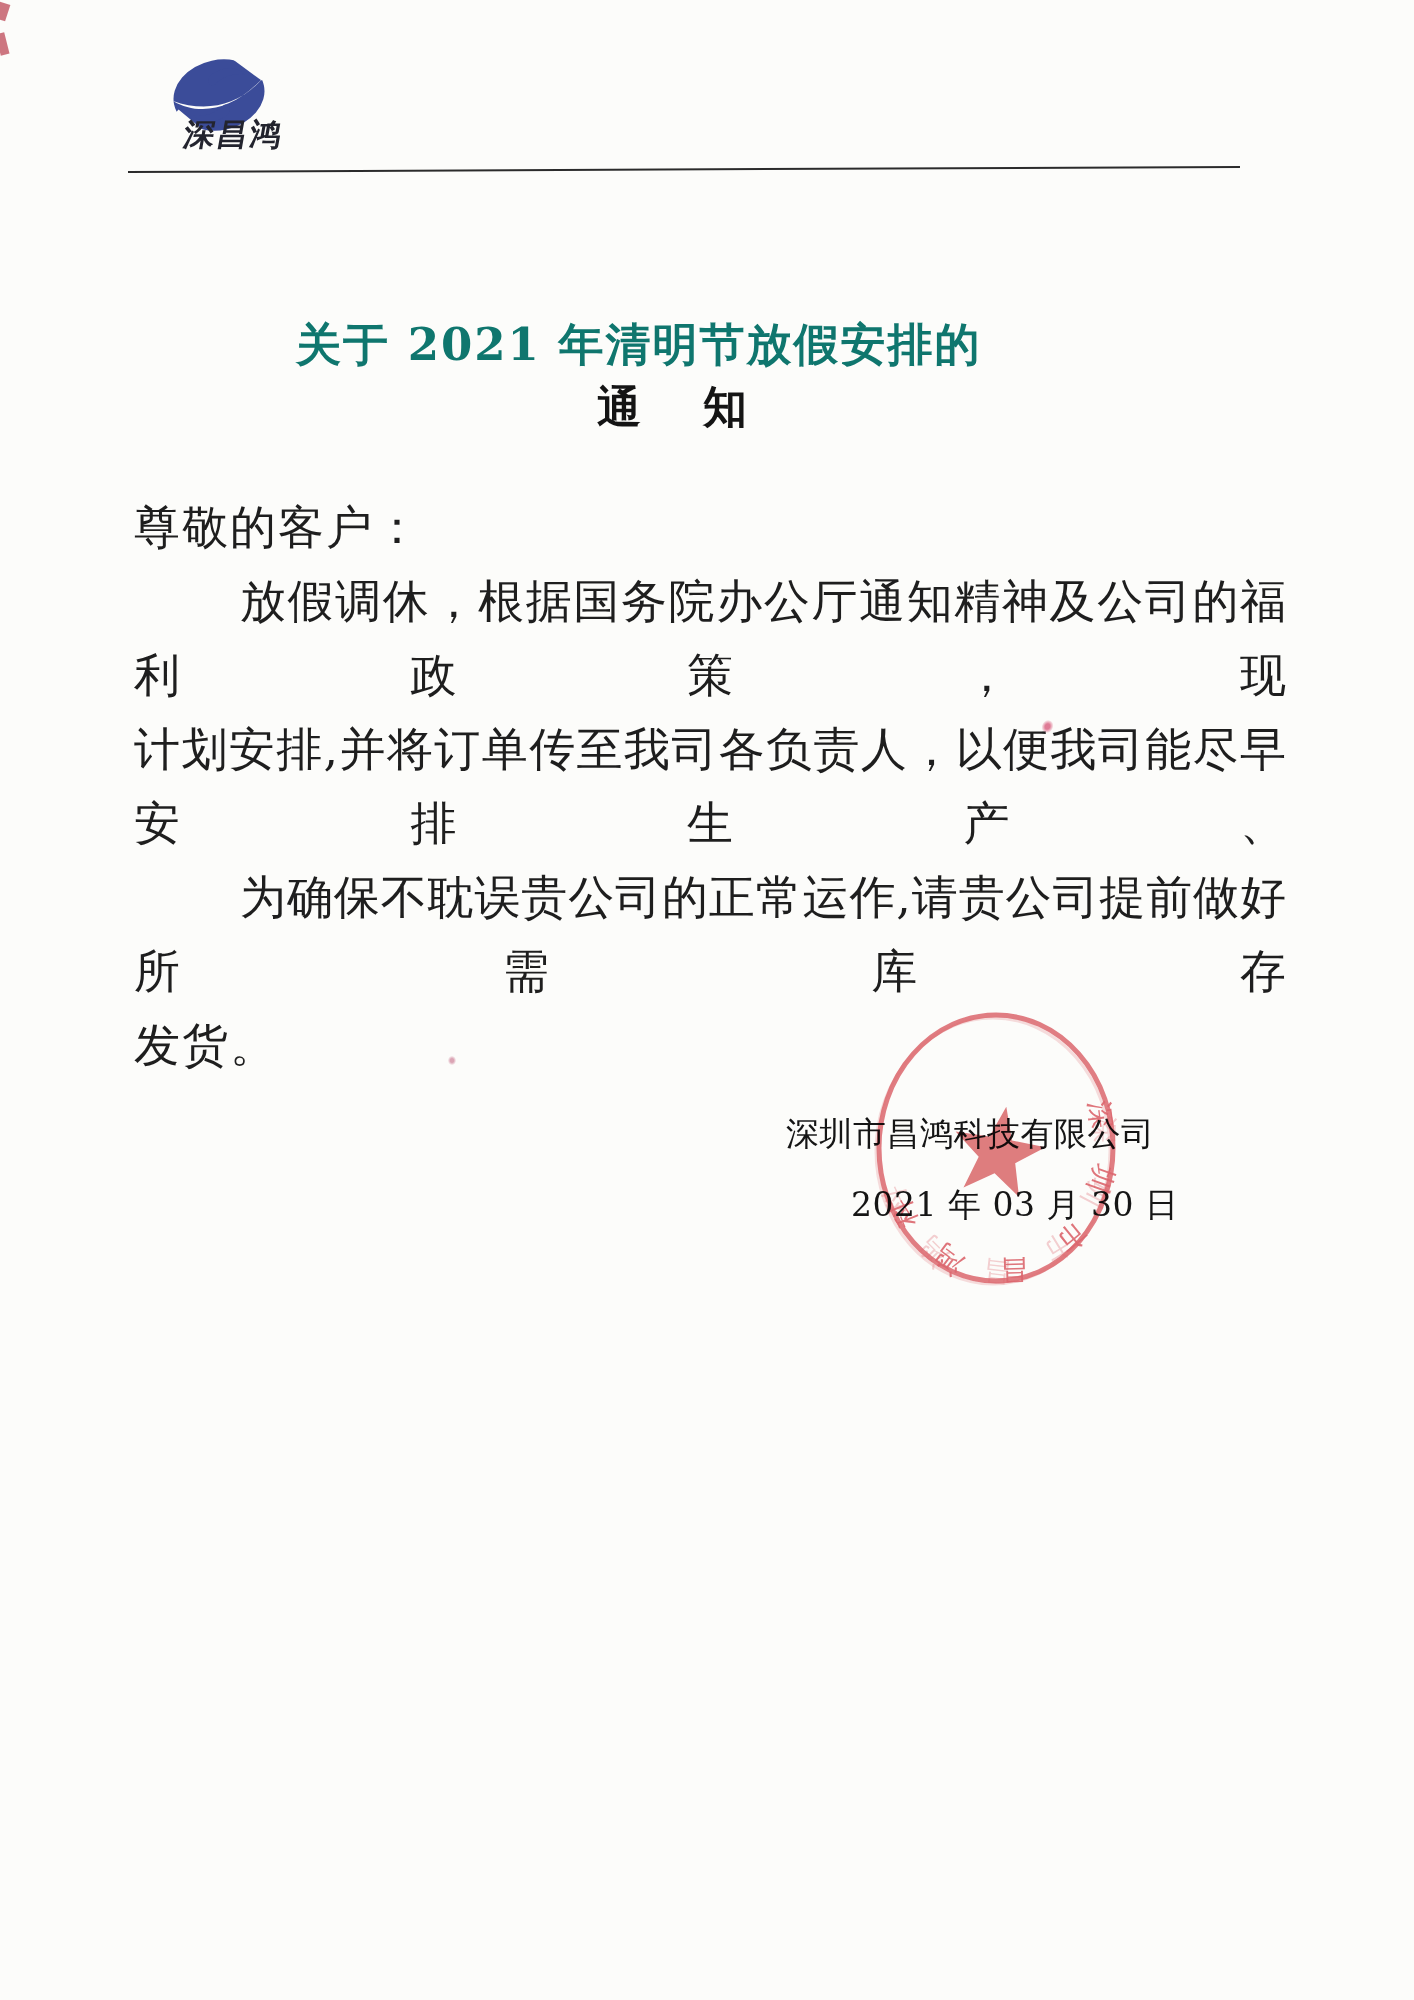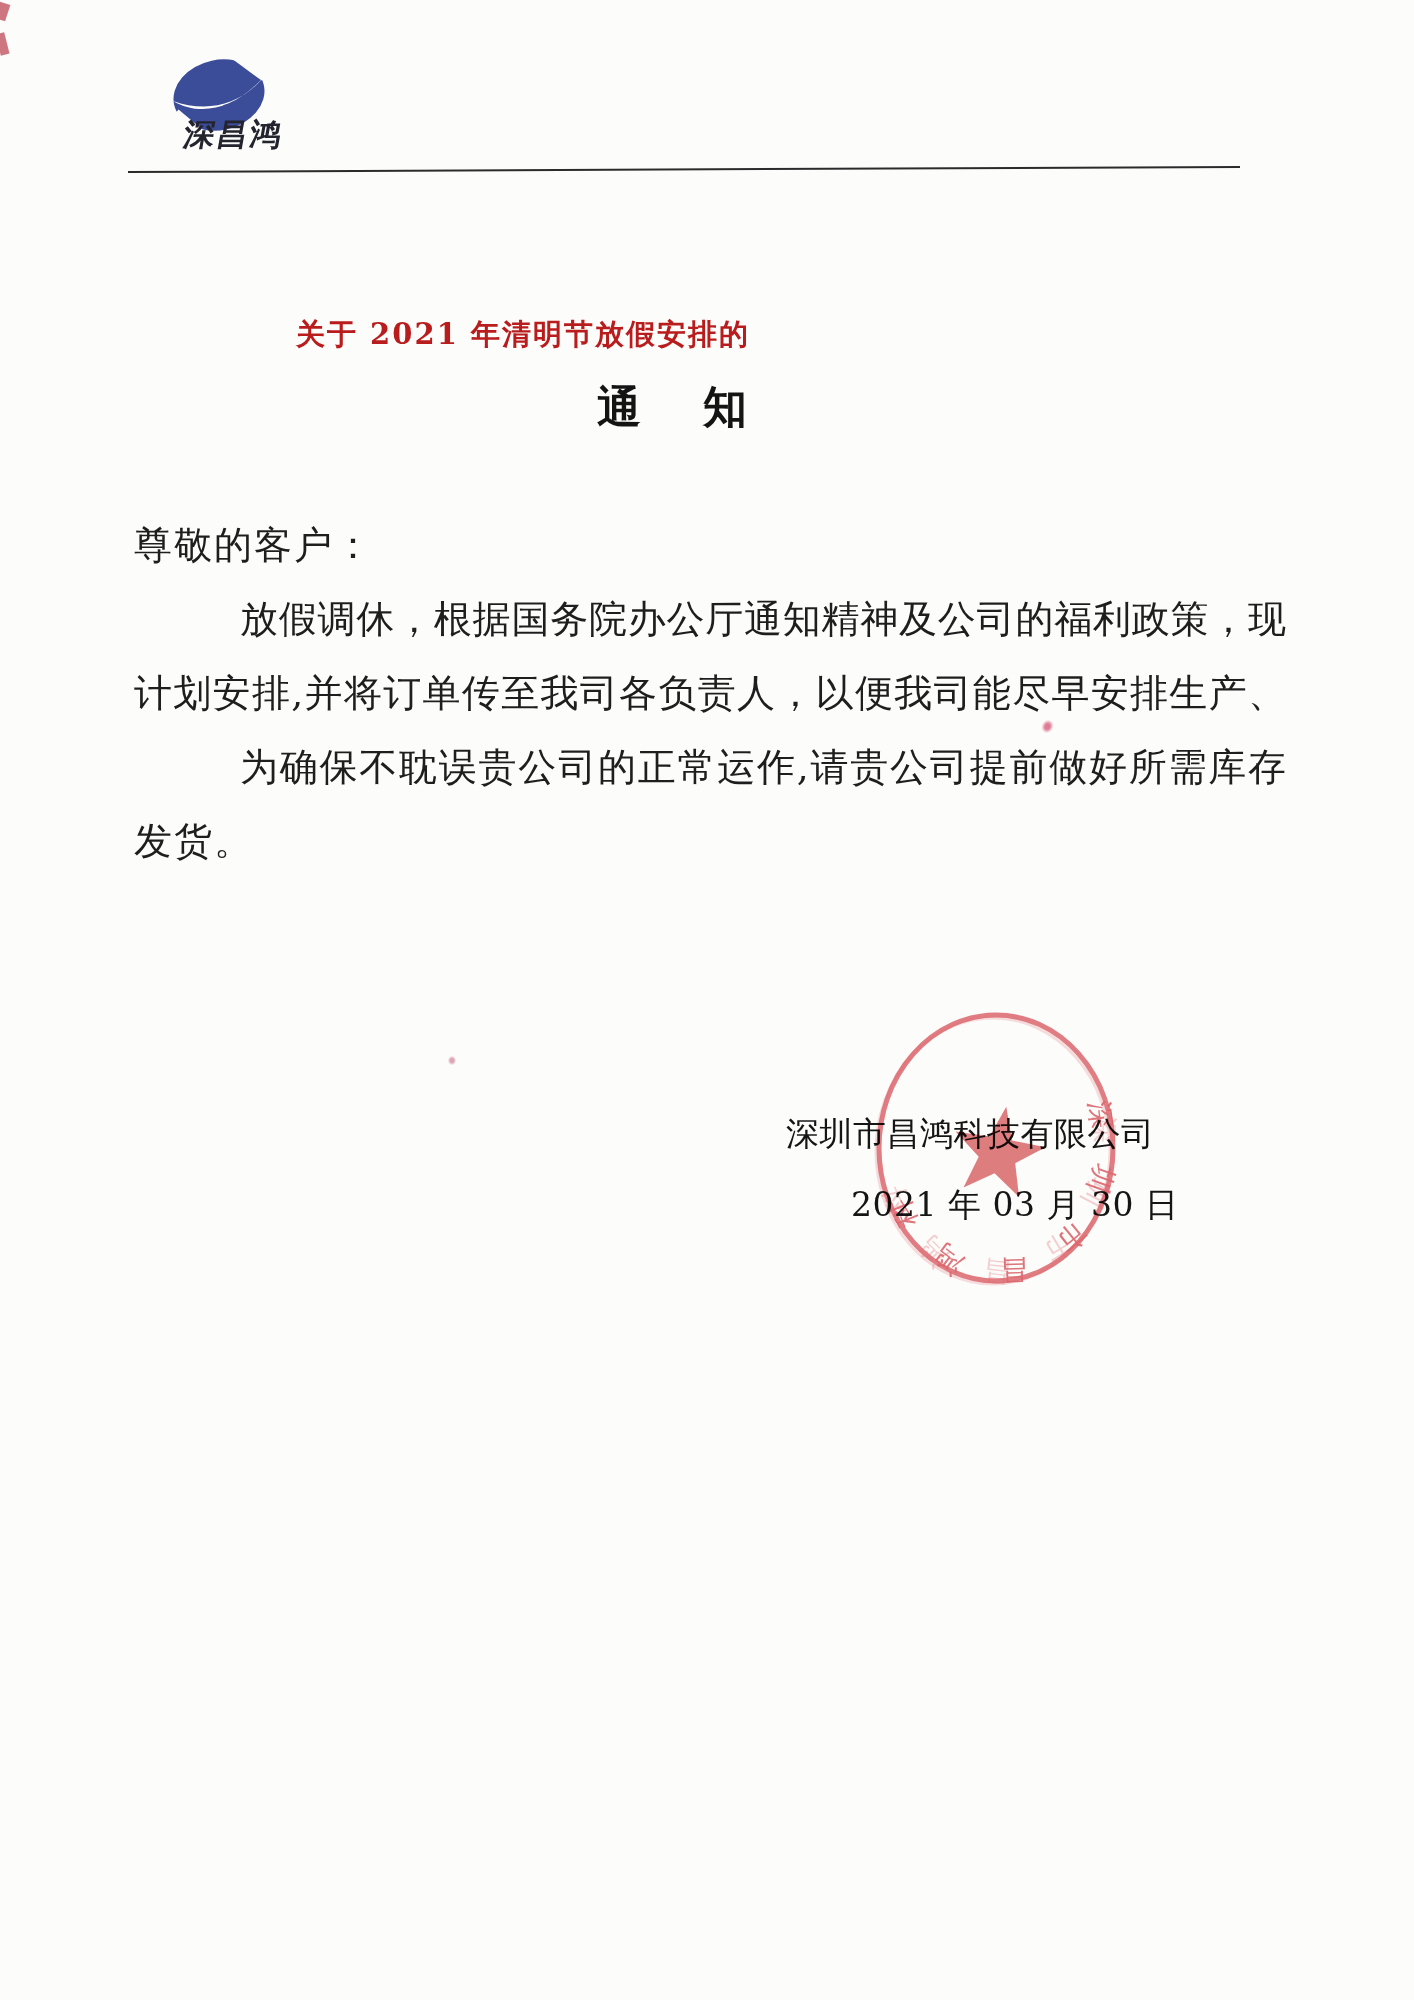--- a/index.html
+++ b/index.html
@@ -15,31 +15,31 @@
     position:absolute; left:184px; top:114px; font-size:31px; font-weight:700;
     font-family:"DejaVu Sans","Liberation Sans",sans-serif;
     color:#23242e; letter-spacing:2px; transform:skewX(-10deg);
   }
   .header-rule {
     position:absolute; left:128px; top:171px; width:1112px; height:2.4px;
     background:#2b2b2b; transform:rotate(-0.26deg); transform-origin:left center;
   }
   
   .title-line1 {
-    position:absolute; left:296px; top:315px; font-size:29px; font-weight:600;
-    letter-spacing:2px; white-space:nowrap; color:#b91c1c;
+    position:absolute; left:296px; top:315px; font-size:45px; font-weight:600;
+    letter-spacing:2px; white-space:nowrap; color:#0f766e;
   }
   .title-line2 {
     position:absolute; left:597px; top:378px; font-size:44px; font-weight:600;
     color:#141414; display:flex; column-gap:62px;
   }
   
   .body-block {
-    position:absolute; left:134px; top:508px; width:1152px;
-    font-size:38px; line-height:74px; color:#1e1e1e;
+    position:absolute; left:134px; top:490px; width:1152px;
+    font-size:46px; line-height:74px; color:#1e1e1e;
   }
   .bline { white-space:nowrap; letter-spacing:2px; }
   .bline.full { white-space:normal; text-align:justify; text-align-last:justify; letter-spacing:normal; }
   .bline.indent { text-indent:106px; }
   
   .sig-company {
     position:absolute; left:786px; top:1112px; font-size:33px; color:#151515;
     letter-spacing:0.5px; white-space:nowrap;
   }
   .sig-date {

